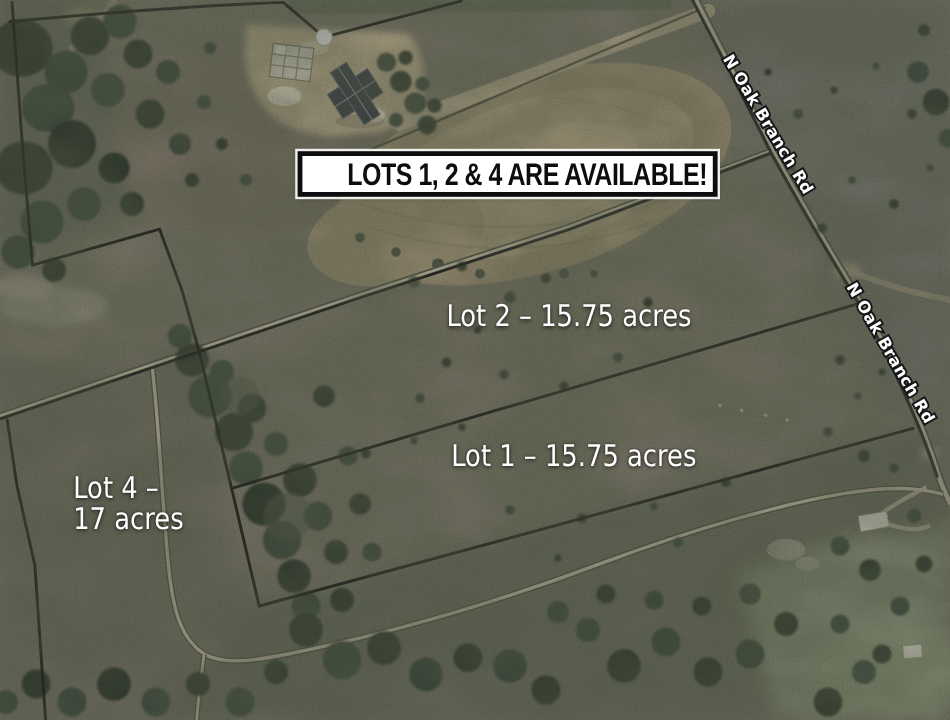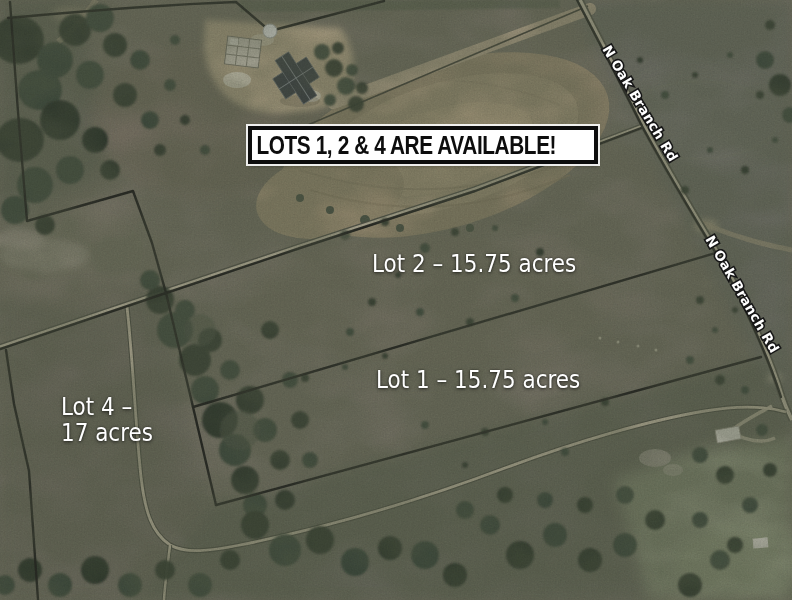--- a/index.html
+++ b/index.html
@@ -3,21 +3,21 @@
 <meta charset="utf-8">
 <style>
   html,body{margin:0;padding:0;background:#222;}
   .stage{position:relative;width:792px;height:600px;overflow:hidden;background:#7e7a6d;
          font-family:"DejaVu Sans",sans-serif;}
   .stage svg{position:absolute;left:0;top:0;display:block;}
   .tA{fill:#2b352b}.tB{fill:#39463a}.tC{fill:#4b5547}.tD{fill:#273128}
   .banner{position:absolute;left:248px;top:126px;width:350px;height:38px;box-sizing:border-box;
           background:#ffffff;border:4px solid #0d0d0d;
           box-shadow:0 0 0 2px rgba(255,255,255,.9),0 2px 4px rgba(0,0,0,.35);
-          display:flex;align-items:center;justify-content:flex-end;overflow:visible;}
+          display:flex;align-items:center;justify-content:flex-start;overflow:visible;}
   .banner span{display:inline-block;white-space:nowrap;transform:scaleX(.8);
           font-family:"Liberation Sans",sans-serif;font-weight:700;font-size:26px;
           letter-spacing:-.5px;color:#0d0d0d;}
   .lot-label{position:absolute;color:#ffffff;font-size:25px;line-height:1.0;font-weight:400;
           transform:scaleX(.86);transform-origin:left top;white-space:pre-line;
           text-shadow:0 1px 4px rgba(0,0,0,.65),0 0 2px rgba(0,0,0,.45);}
   #lot2-label{left:372px;top:251px;}
   #lot1-label{left:376px;top:367px;}
   #lot4-label{left:61px;top:394px;line-height:1.04;}
   .roadlabel{font-family:"DejaVu Sans",sans-serif;font-size:13.5px;font-weight:700;

